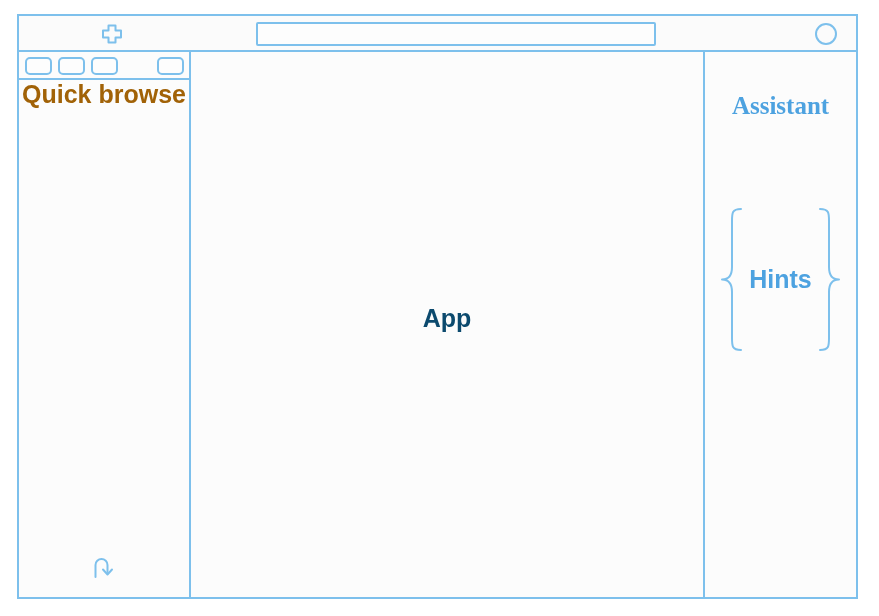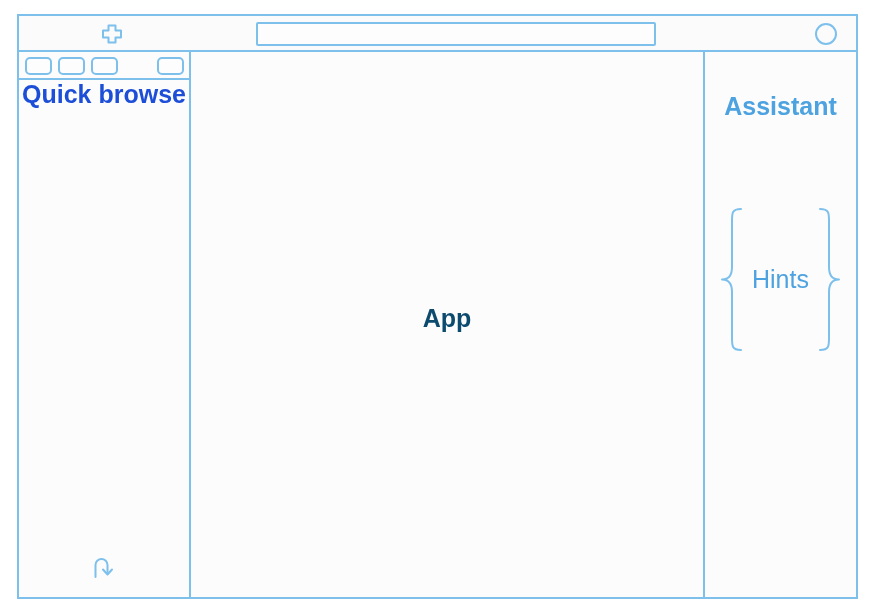--- a/index.html
+++ b/index.html
@@ -119,21 +119,21 @@
   .tool-btn.b2 { left: 39px; }
   .tool-btn.b3 { left: 72px; }
   .tool-btn.b4 { left: 138px; }
 
   .sidebar-title {
     position: absolute;
     left: 0;
     top: 26px;
     width: 100%;
     text-align: center;
-    color: #1d4ed8;
+    color: #a16207;
     font-size: 25px;
     font-weight: bold;
     line-height: 1.32;
     letter-spacing: 0px;
   }
 
   .sidebar-footer-icon {
     position: absolute;
     left: 70px;
     bottom: 14px;
@@ -179,20 +179,21 @@
 
   .assistant-title {
     position: absolute;
     left: 0;
     top: 40px;
     width: 100%;
     text-align: center;
     color: #4da2e0;
     font-size: 25px;
     font-weight: bold;
+    font-family: Liberation Serif, serif;
   }
 
   .hints-group {
     position: absolute;
     left: 0;
     top: 155px;
     width: 100%;
     height: 145px;
   }
 
@@ -210,21 +211,21 @@
     position: absolute;
     left: 0;
     top: 0;
     width: 100%;
     height: 100%;
     display: flex;
     align-items: center;
     justify-content: center;
     color: #4da2e0;
     font-size: 25px;
-    font-weight: normal;
+    font-weight: bold;
   }
 </style>
 </head>
 <body>
 
 <div id="wireframe">
 
   <div class="window">
 
     <div class="titlebar">

